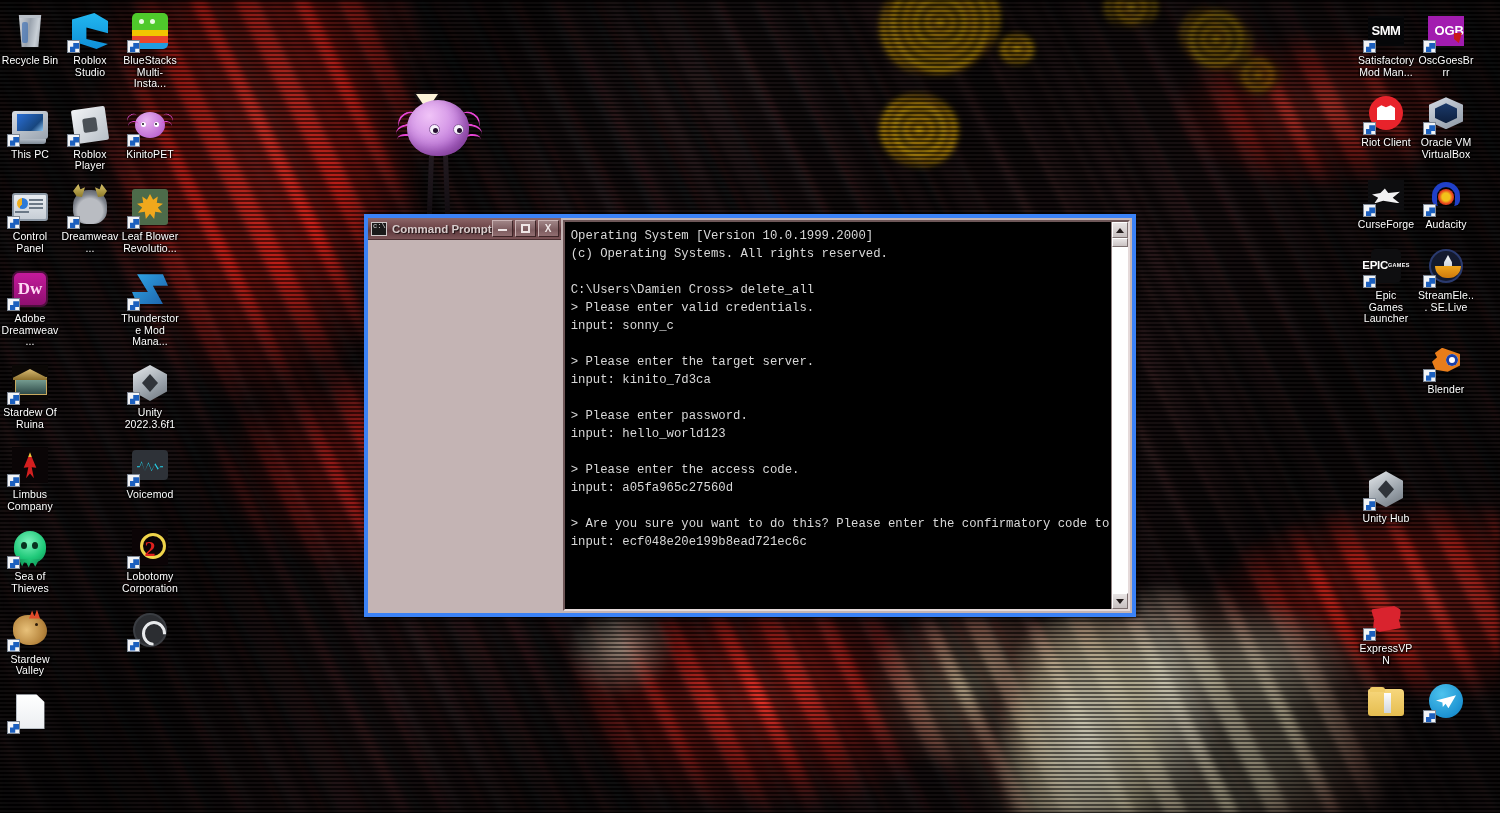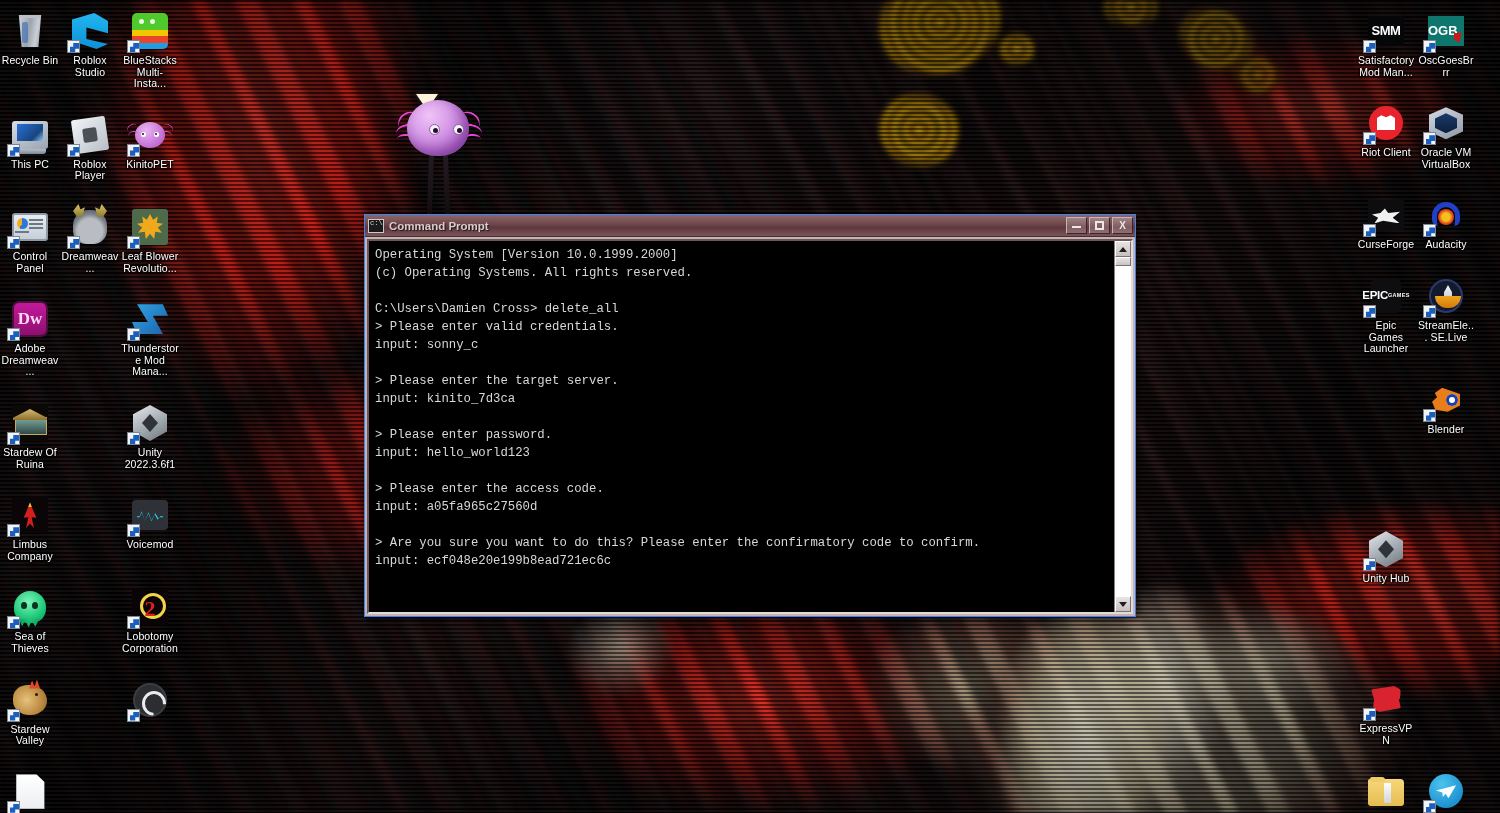--- a/index.html
+++ b/index.html
@@ -105,21 +105,21 @@
 
   
   .icon-col { position: absolute; top: 6px; }
   #col-left  { left: 0px;   width: 180px; }
   #col-right { left: 1356px; width: 144px; }
 
   .icon-grid { display: flex; flex-wrap: wrap; }
   .desk-icon {
     width: 60px;
     padding: 4px 1px 2px 1px;
-    margin: 0 0 18px 0;
+    margin: 0 0 8px 0;
     text-align: center;
     cursor: default;
   }
   #col-left .desk-icon:nth-child(3n+1) { margin-left: 0px; }
   .icon-art {
     position: relative;
     width: 42px; height: 42px;
     margin: 0 auto 3px auto;
     display: flex; align-items: center; justify-content: center;
   }
@@ -394,22 +394,22 @@
     clip-path: polygon(0 0, 72% 0, 100% 22%, 100% 100%, 0 100%);
   }
 
   
   .ic-smm {
     width: 36px; height: 30px; background: #050608; position: relative;
     color: #fff; font-weight: bold; font-size: 13px; line-height: 30px; text-align:center;
     letter-spacing: -.5px;
   }
   .ic-ogb {
-    width: 36px; height: 30px; background: #0f766e; position: relative;
-    color: #fff; font-weight: bold; font-size: 13px; line-height: 30px; text-align:left;
+    width: 36px; height: 30px; background: #a21caf; position: relative;
+    color: #fff; font-weight: bold; font-size: 13px; line-height: 30px; text-align:right;
   }
   .ic-ogb::after {
     content:""; position:absolute; right:2px; bottom:3px; width:8px; height:10px;
     background: #c81a1a; clip-path: polygon(0 0, 100% 0, 60% 100%, 0 60%);
   }
   .ic-riot {
     width: 34px; height: 34px; border-radius: 50%;
     background: #e8232b; position: relative;
   }
   .ic-riot::after {
@@ -603,23 +603,23 @@
   }
   .pet-foot.l { left: 20px; }
   .pet-foot.r { left: 45px; }
 
   
   #cmd-window {
     position: absolute;
     left: 364px; top: 214px;
     width: 772px; height: 403px;
     background: #c4b4b4;
-    border: 1px solid #3b82f6;
+    border: 4px solid #3b82f6;
     box-shadow: 2px 2px 7px rgba(0,0,0,.65);
-    display: flex; flex-direction: column;
+    display: flex; 
     z-index: 5;
   }
   #cmd-titlebar {
     height: 22px;
     background: linear-gradient(to bottom, #8c6668 0%, #70484b 42%, #5d383c 60%, #7b5457 100%);
     border-bottom: 1px solid #4a2f31;
     display: flex; align-items: center;
     padding: 0 2px 0 3px;
     position: relative;
     flex: 0 0 auto;

